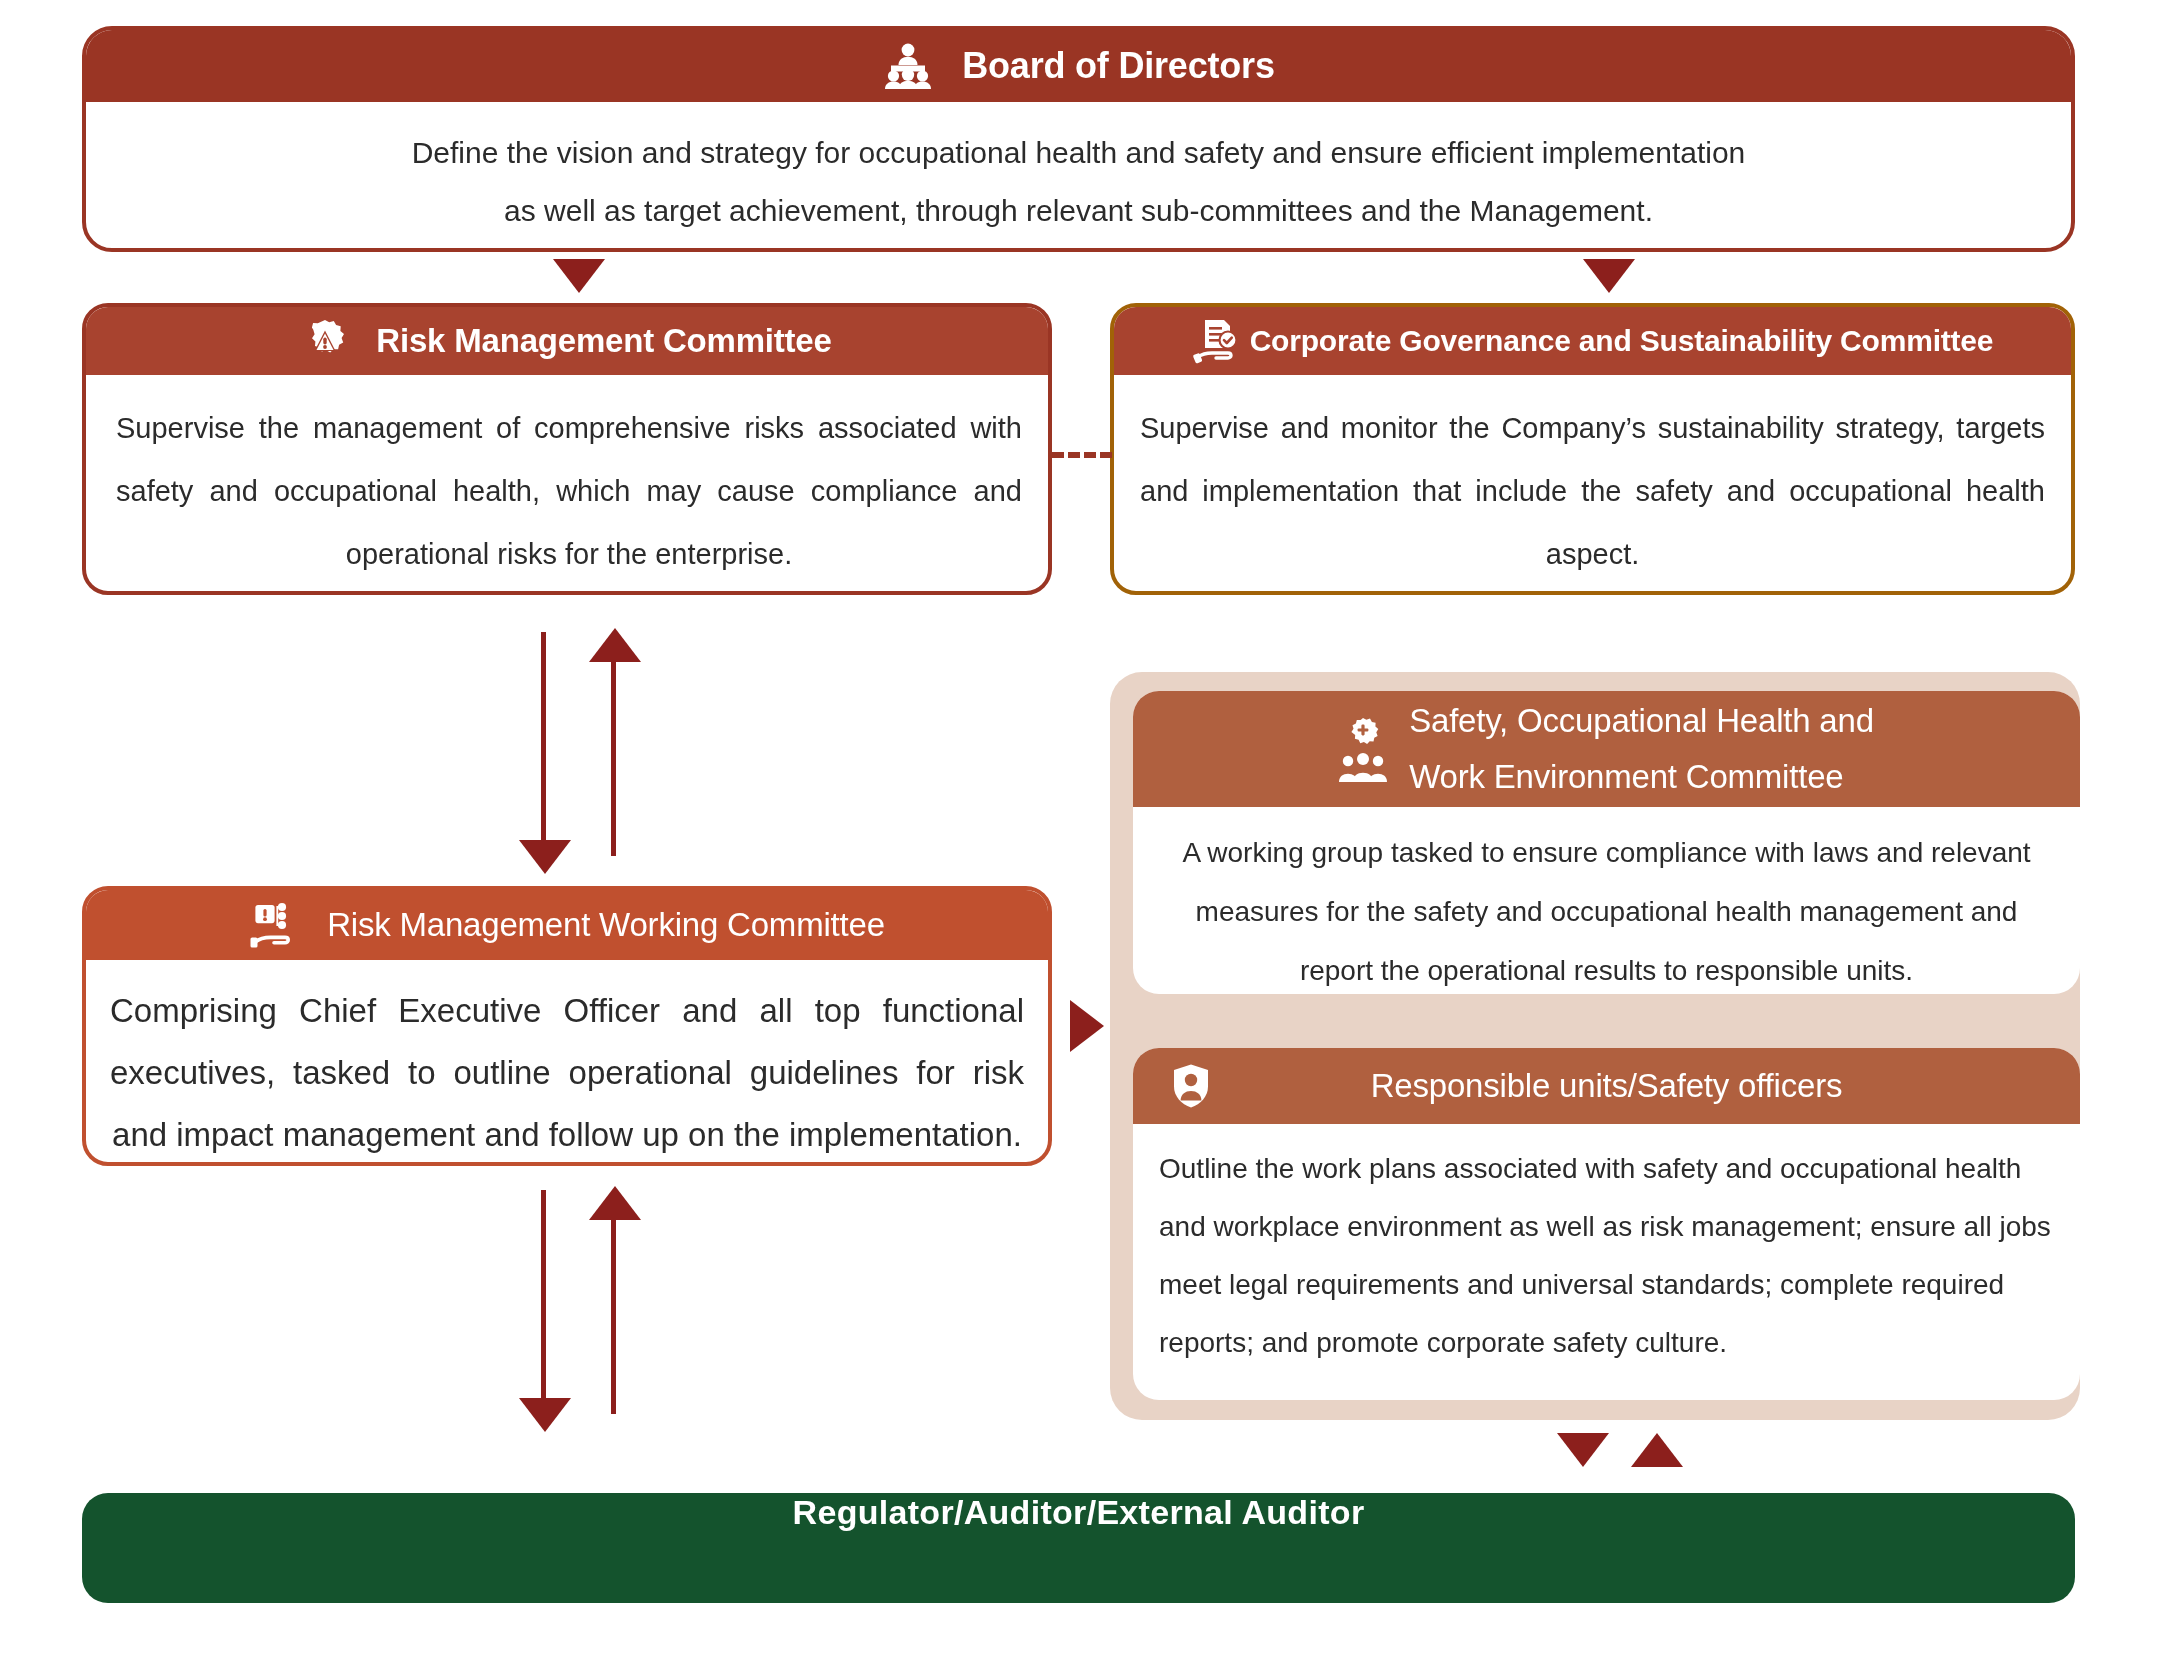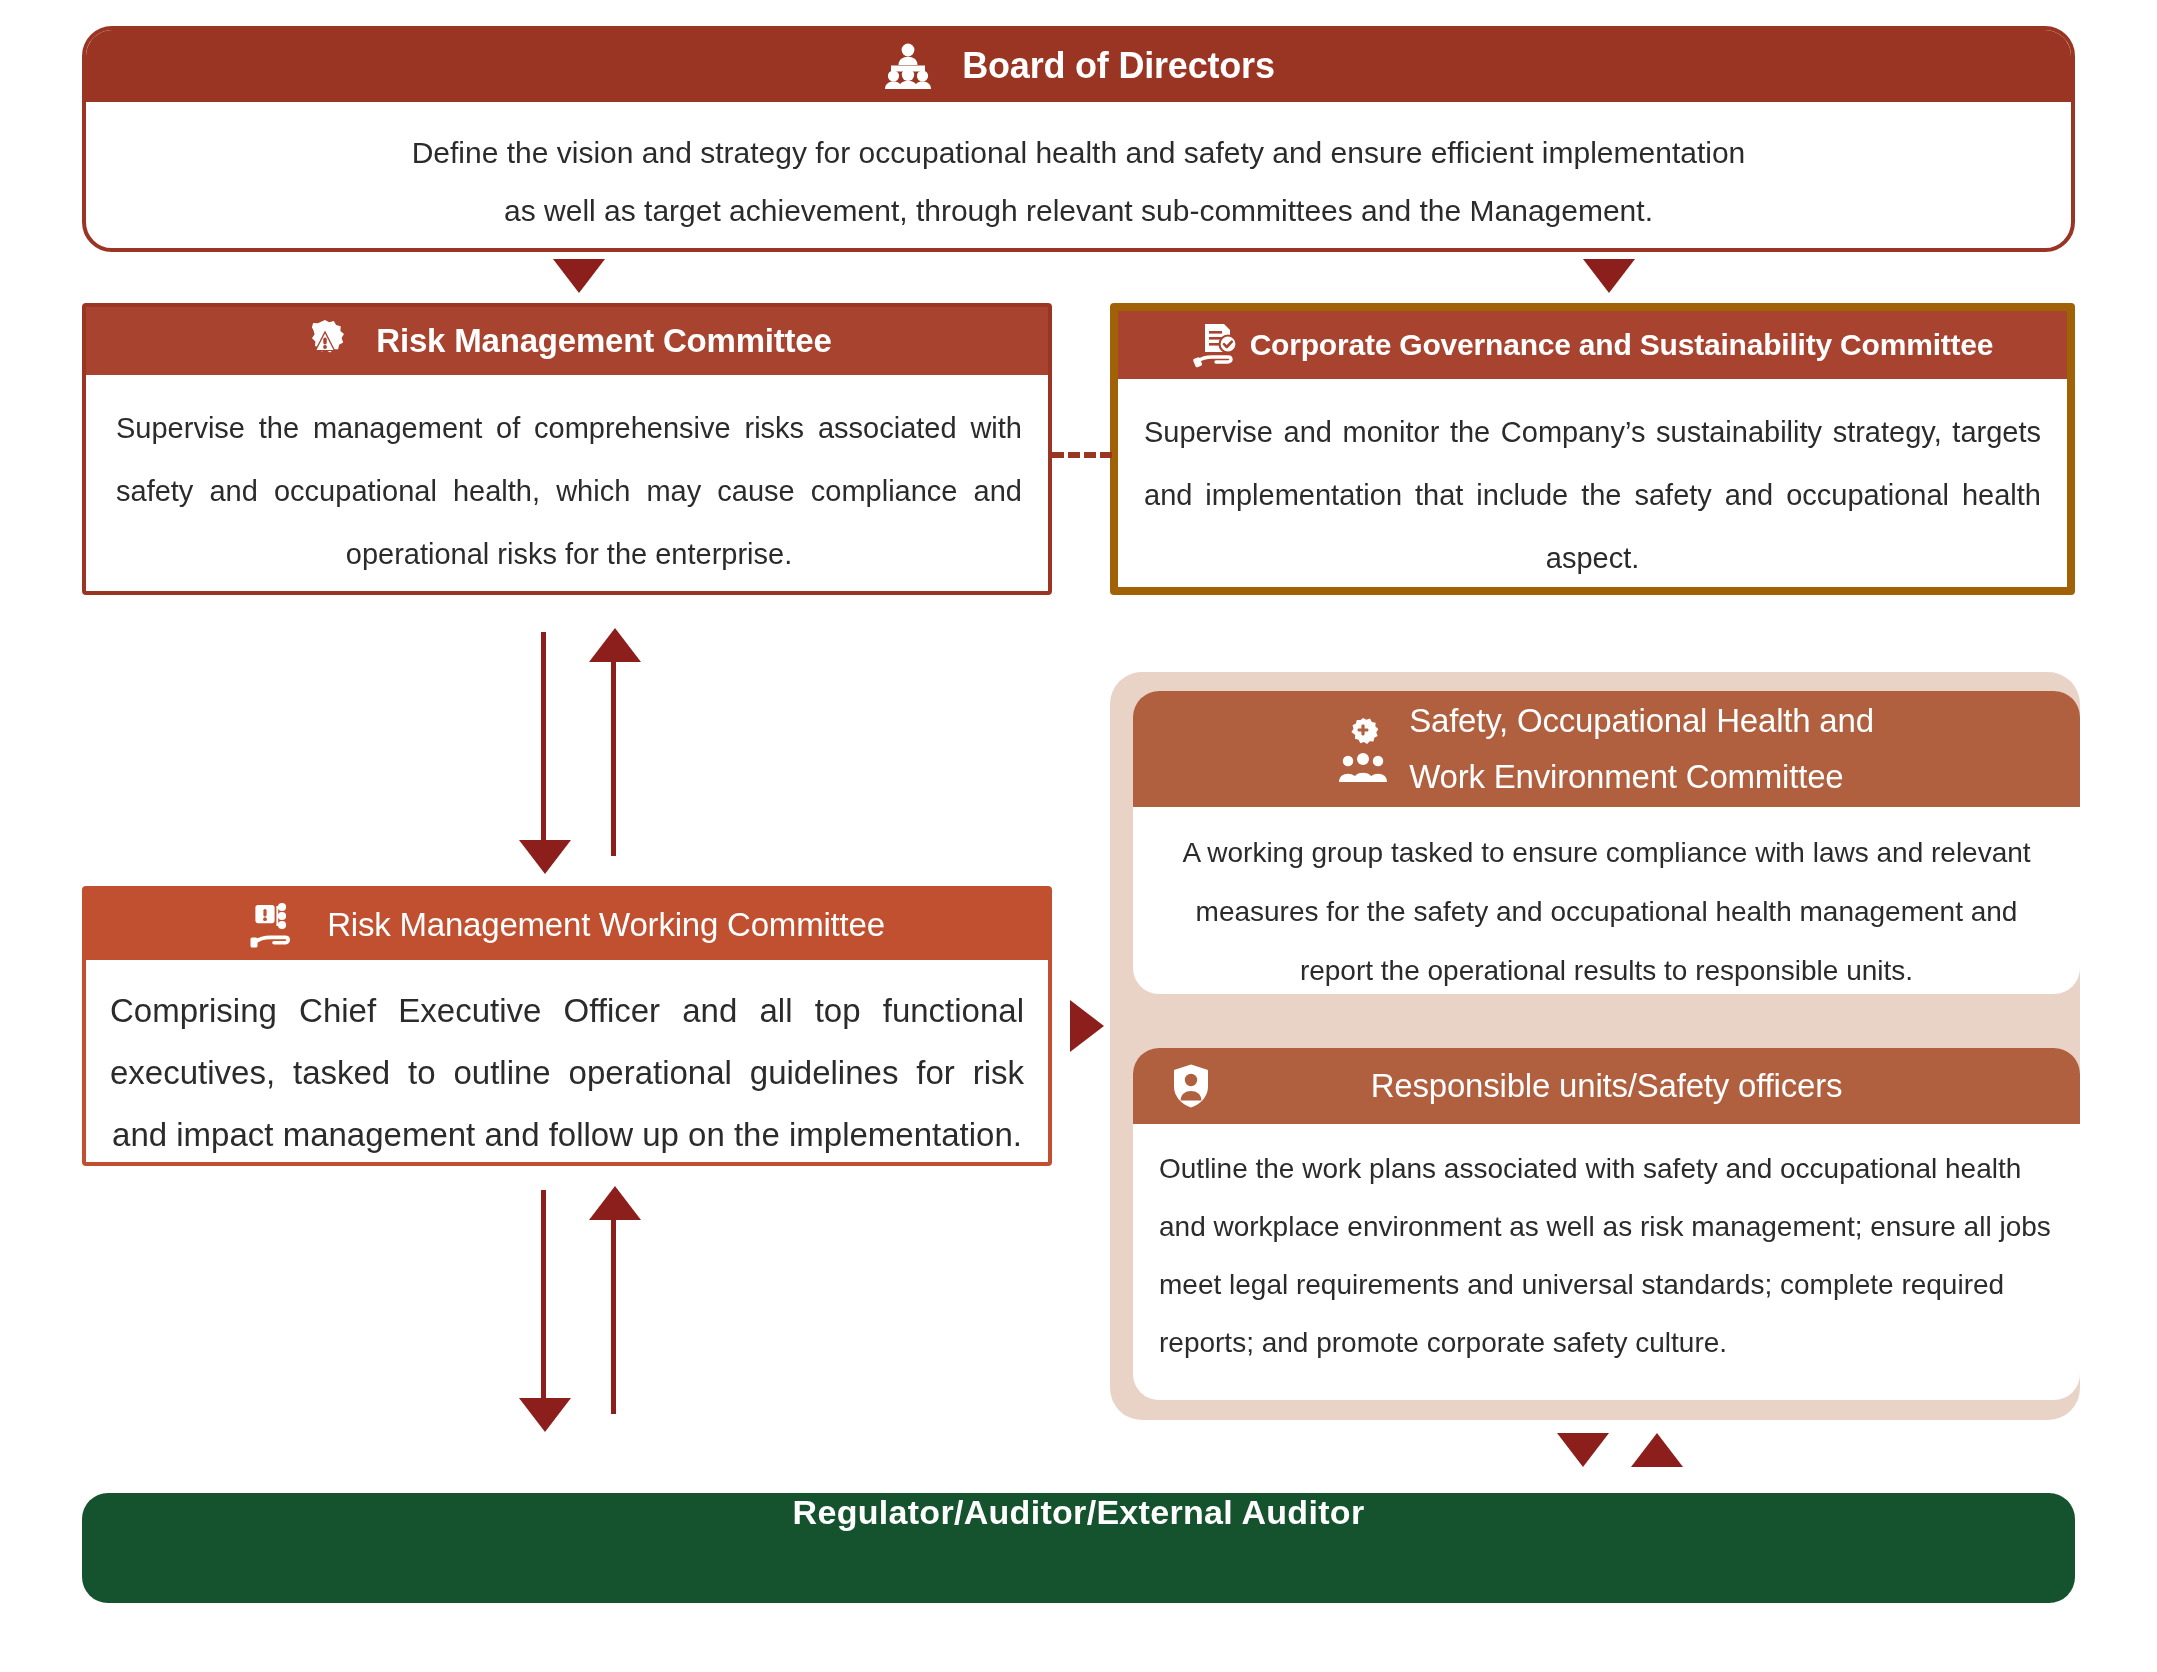--- a/index.html
+++ b/index.html
@@ -13,21 +13,21 @@
   .canvas {
     position: relative;
     width: 2157px;
     height: 1672px;
     background: #ffffff;
   }
 
   
   .card {
     position: absolute;
-    border-radius: 4px;
+    border-radius: 26px;
     overflow: hidden;
     background: #ffffff;
   }
   .card > .card-head {
     display: flex;
     align-items: center;
     justify-content: center;
     gap: 28px;
     color: #ffffff;
     font-weight: bold;
@@ -73,21 +73,21 @@
   #rmc .card-body {
     padding: 22px 26px 0 30px;
     font-size: 29px;
     line-height: 63px;
   }
 
   
   #cgsc {
     left: 1110px; top: 303px;
     width: 965px; height: 292px;
-    border: 8px solid #a16207;
+    border: 4px solid #a16207;
   }
   #cgsc .card-head {
     height: 68px;
     background: #A8432F;
     font-size: 30px;
     gap: 8px;
   }
   #cgsc .card-body {
     padding: 22px 26px 0 26px;
     font-size: 29px;

